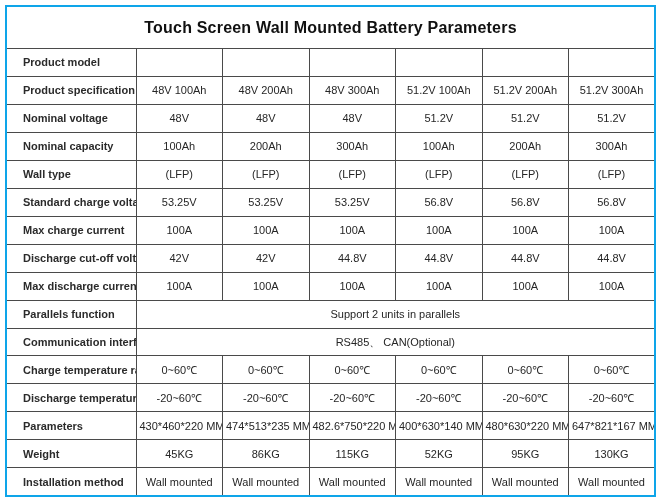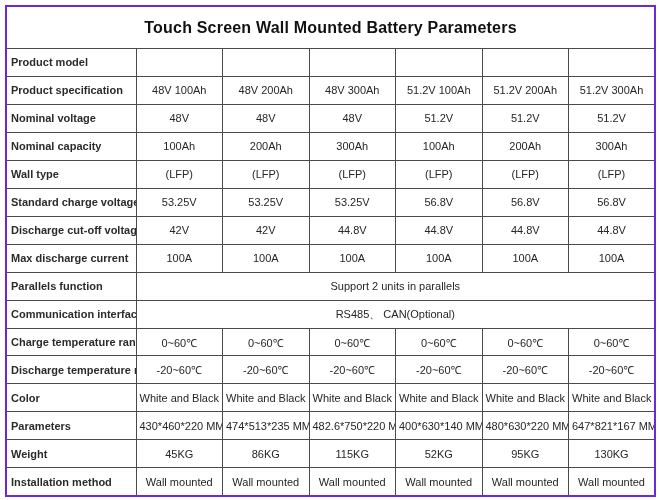--- a/index.html
+++ b/index.html
@@ -18,42 +18,42 @@
     width: 659px;
     height: 500px;
     background: #ffffff;
     padding: 5px 5px 3px 5px;
   }
   table.params {
     border-collapse: collapse;
     table-layout: fixed;
     width: 649px;
     height: 492px;
-    border: 2px solid #6d28d9;
+    border: 2px solid #0ea5e9;
   }
   table.params td {
     border: 1px solid #4a4a4a;
     font-size: 11px;
     text-align: center;
     vertical-align: middle;
     padding: 0 3px;
     overflow: hidden;
     white-space: nowrap;
     color: #262626;
   }
   table.params tr.title-row td {
     font-size: 16px;
     font-weight: bold;
     color: #111111;
     height: 38px;
     letter-spacing: 0.2px;
   }
   table.params td.label {
     text-align: left;
-    padding-left: 4px;
+    padding-left: 16px;
     font-weight: bold;
     color: #2b2b2b;
   }
   table.params tr.data-row {
     height: 25px;
   }
   col.c-label { width: 130px; }
   col.c-data  { width: 86.5px; }
 </style>
 </head>
@@ -123,20 +123,29 @@
         <tr class="data-row">
           <td class="label">Standard charge voltage</td>
           <td>53.25V</td>
           <td>53.25V</td>
           <td>53.25V</td>
           <td>56.8V</td>
           <td>56.8V</td>
           <td>56.8V</td>
         </tr>
         <tr class="data-row">
+          <td class="label">Max charge current</td>
+          <td>100A</td>
+          <td>100A</td>
+          <td>100A</td>
+          <td>100A</td>
+          <td>100A</td>
+          <td>100A</td>
+        </tr>
+        <tr class="data-row">
           <td class="label">Discharge cut-off voltage</td>
           <td>42V</td>
           <td>42V</td>
           <td>44.8V</td>
           <td>44.8V</td>
           <td>44.8V</td>
           <td>44.8V</td>
         </tr>
         <tr class="data-row">
           <td class="label">Max discharge current</td>
@@ -165,29 +174,20 @@
           <td>0~60℃</td>
         </tr>
         <tr class="data-row">
           <td class="label">Discharge temperature range</td>
           <td>-20~60℃</td>
           <td>-20~60℃</td>
           <td>-20~60℃</td>
           <td>-20~60℃</td>
           <td>-20~60℃</td>
           <td>-20~60℃</td>
-        </tr>
-        <tr class="data-row">
-          <td class="label">Color</td>
-          <td>White and Black</td>
-          <td>White and Black</td>
-          <td>White and Black</td>
-          <td>White and Black</td>
-          <td>White and Black</td>
-          <td>White and Black</td>
         </tr>
         <tr class="data-row">
           <td class="label">Parameters</td>
           <td>430*460*220 MM</td>
           <td>474*513*235 MM</td>
           <td>482.6*750*220 MM</td>
           <td>400*630*140 MM</td>
           <td>480*630*220 MM</td>
           <td>647*821*167 MM</td>
         </tr>

